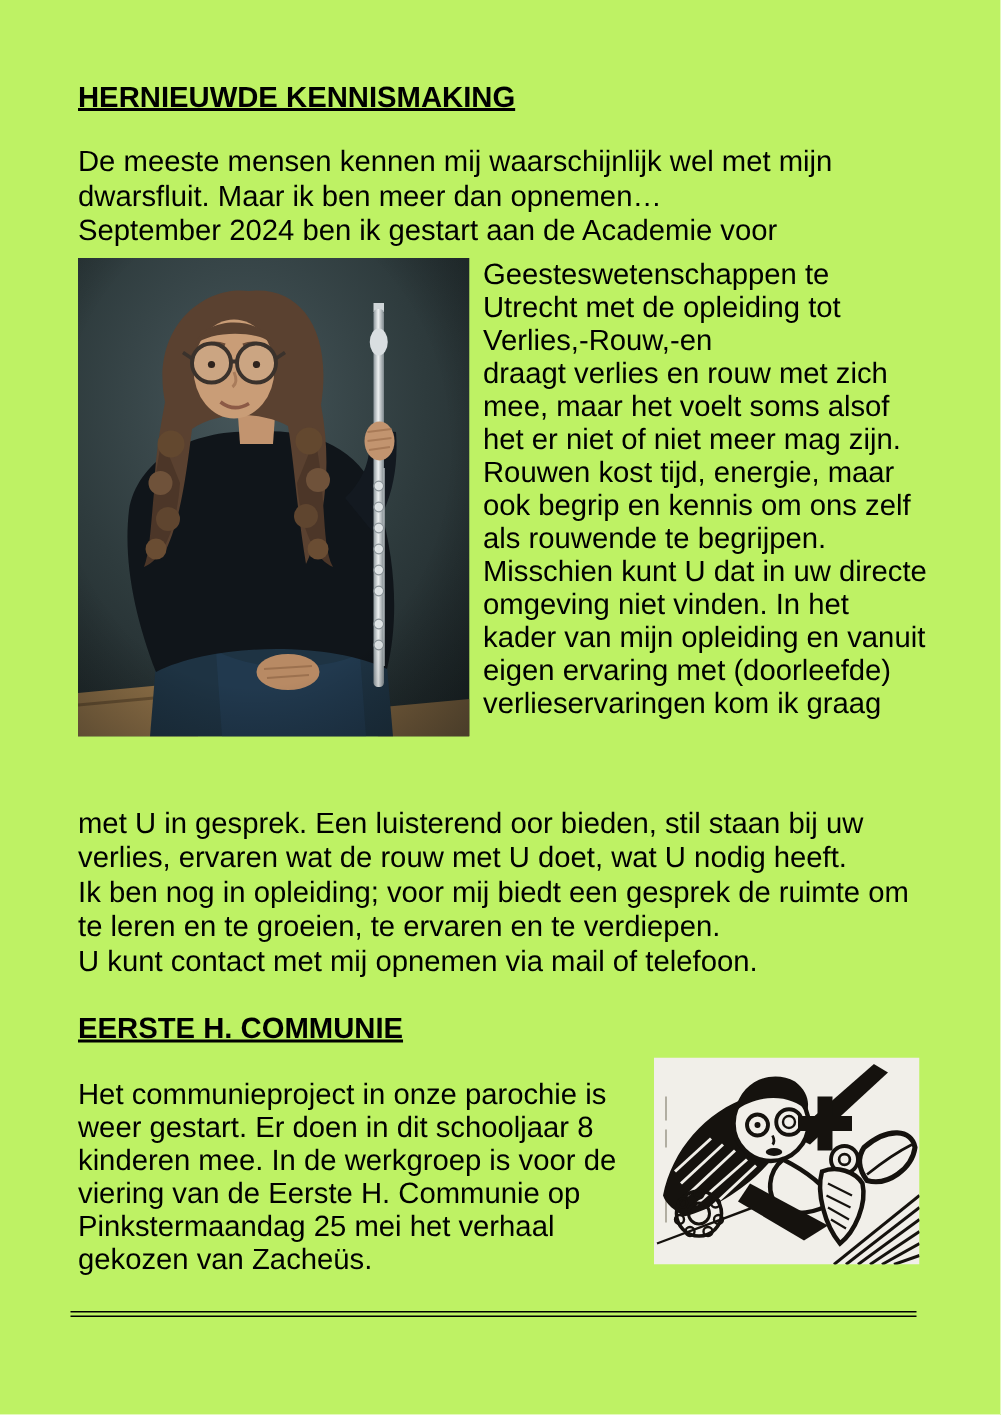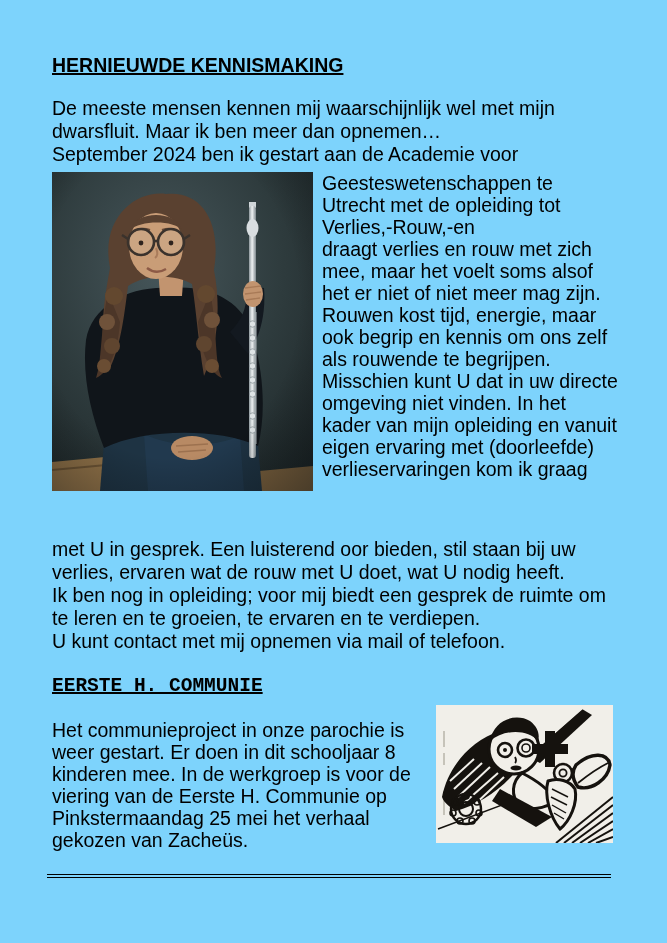--- a/index.html
+++ b/index.html
@@ -4,21 +4,21 @@
 <style>
   html, body {
     margin: 0;
     padding: 0;
     background: #ffffff;
   }
   .page {
     position: relative;
     width: 667px;
     height: 943px;
-    background: #7dd3fc;
+    background: #bef264;
     overflow: hidden;
     font-family: "Liberation Sans", "DejaVu Sans", sans-serif;
     font-size: 19.5px;
     line-height: 23px;
     color: #000000;
   }
   .abs { position: absolute; }
   .heading {
     font-weight: bold;
     font-size: 19.5px;
@@ -32,21 +32,21 @@
   .tight { line-height: 22px; }
   .h1 { left: 52px; top: 54px; }
   .intro { left: 52px; top: 97px; }
   .photo-fig {
     left: 52px; top: 172px;
     width: 261px; height: 319px;
     margin: 0; padding: 0;
   }
   .rightcol { left: 322px; top: 172px; }
   .below { left: 52px; top: 502px; margin-top: 36px; }
-  .h2 { left: 52px; top: 675px; font-family: Liberation Mono, monospace; }
+  .h2 { left: 52px; top: 675px; }
   .communie { left: 52px; top: 719px; }
   .woodcut-fig {
     left: 436px; top: 705px;
     width: 177px; height: 138px;
     margin: 0; padding: 0;
   }
   .email-link {
     color: #0563c1;
     text-decoration: underline;
     cursor: pointer;

